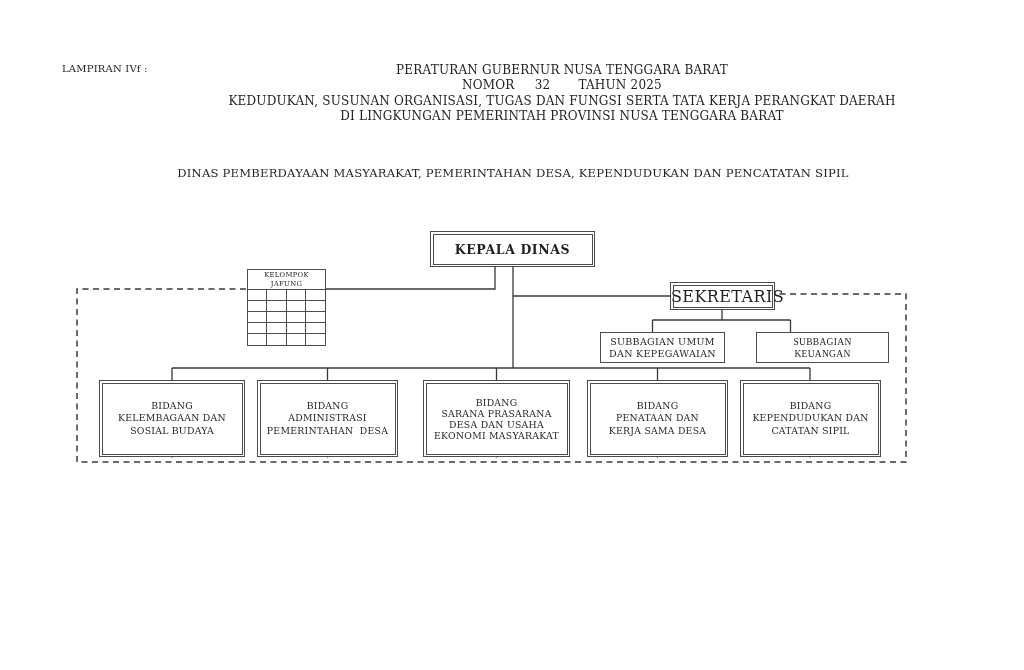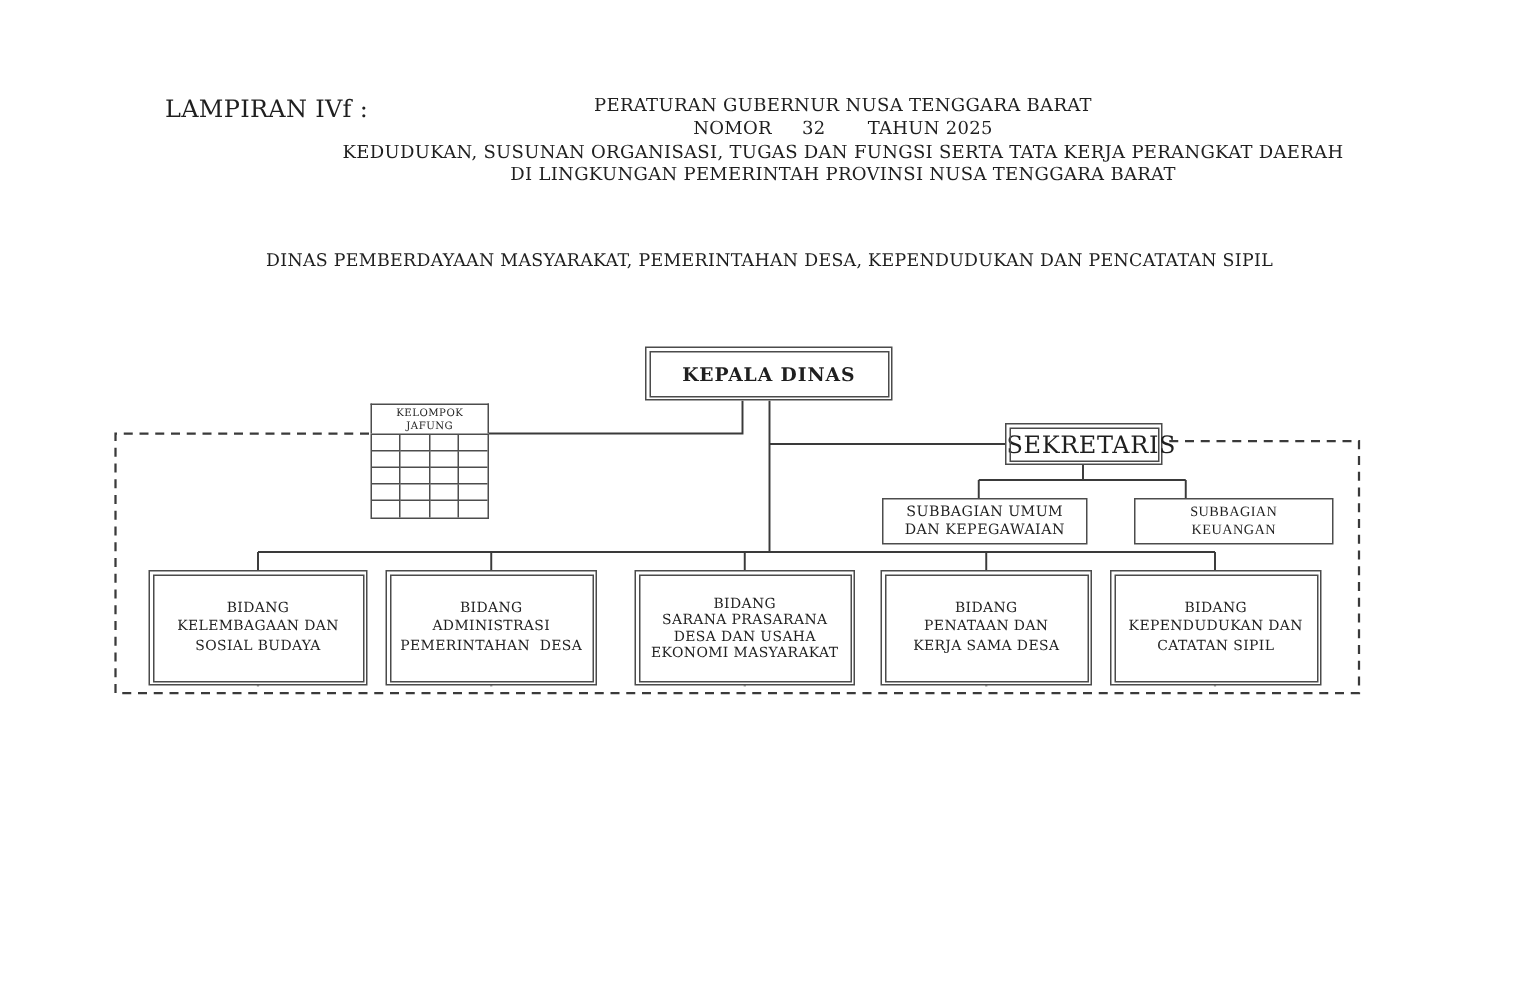--- a/index.html
+++ b/index.html
@@ -16,24 +16,23 @@
     background: var(--paper);
     overflow: hidden;
     font-family: "DejaVu Serif", "Liberation Serif", serif;
     color: var(--ink);
   }
 
   
   .hdr-label {
     position: absolute;
     left: 62px; top: 63px;
-    font-size: 16px;
+    font-size: 10px;
     letter-spacing: 0.2px;
     white-space: pre;
-    margin-left: 48px;
   }
   .hdr-lines {
     position: absolute;
     left: 172px; top: 63px;
     width: 780px;
     text-align: center;
   }
   .hdr-lines .hline {
     font-size: 12px;
     line-height: 15.4px;
@@ -96,21 +95,21 @@
     border: 1px solid #4b4b4b;
     pointer-events: none;
   }
 
   .kepala   { left: 430px; top: 231px; width: 165px; height: 36px;
               font-weight: bold; font-size: 12.5px; letter-spacing: 0.6px; }
   .sekretaris { left: 670px; top: 282px; width: 105px; height: 28px;
               font-size: 16px; letter-spacing: 0.4px; }
   .subbag   { top: 332px; height: 31px; font-size: 9.5px; line-height: 12px;
               letter-spacing: 0.3px; }
-  .subbag1  { left: 588px; width: 137px; }
+  .subbag1  { left: 600px; width: 125px; }
   .subbag2  { left: 756px; width: 133px; font-family: Liberation Serif, serif; }
   .bidang   { top: 380px; height: 77px; font-size: 9.3px; line-height: 12.5px;
               letter-spacing: 0.25px; }
   .bidang1  { left: 99px;  width: 146px; }
   .bidang2  { left: 257px; width: 141px; }
   .bidang3  { left: 423px; width: 147px; line-height: 11px; }
   .bidang4  { left: 587px; width: 141px; }
   .bidang5  { left: 740px; width: 141px; }
 
   

